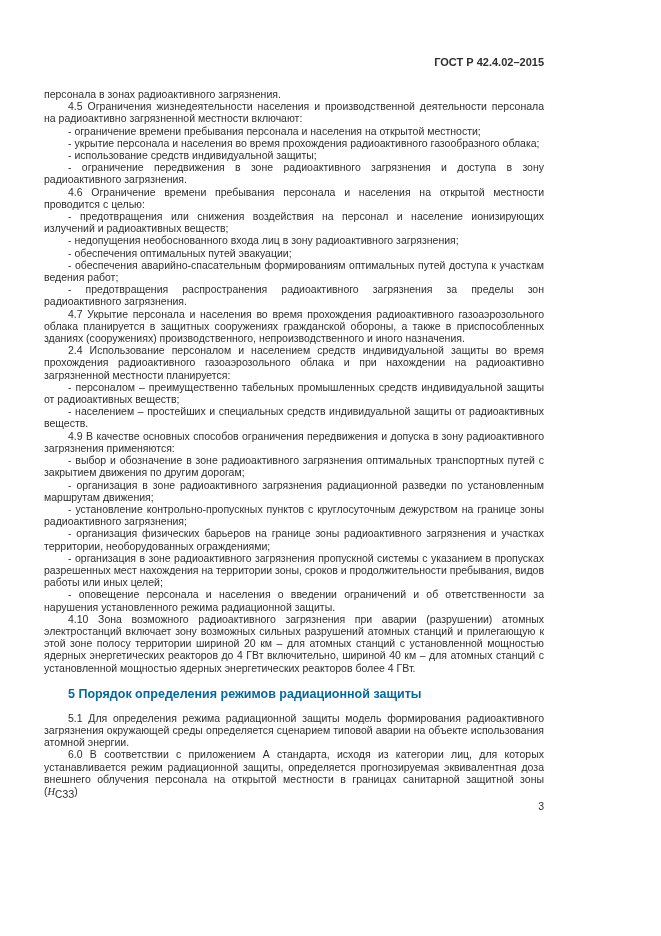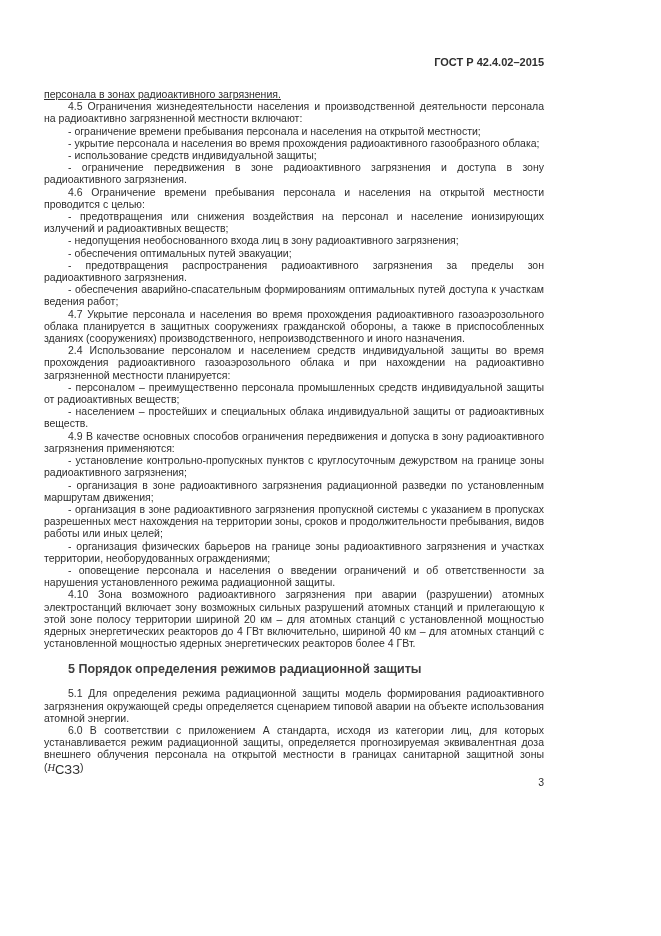--- a/index.html
+++ b/index.html
@@ -27,37 +27,36 @@
     line-height: 13px;
     margin: 0 0 19px 0;
   }
   .doc-body p {
     margin: 0;
     text-align: justify;
     text-indent: 24px;
   }
   .doc-body p.cont {
     text-indent: 0;
-    text-decoration: underline;
   }
   .doc-body h2.heading {
     font-size: 12.5px;
     line-height: 15px;
     font-weight: bold;
     margin: 13px 0 10px 0;
     text-indent: 24px;
     text-align: left;
-    color: #404040;
+    color: #0369a1;
   }
   .doc-body i {
     font-family: "Liberation Serif", serif;
     font-style: italic;
   }
   .doc-body sub {
-    font-size: 13px;
+    font-size: 10px;
     line-height: 0;
   }
   .page-number {
     text-align: right;
     margin-top: 2px;
   }
 </style>
 </head>
 <body>
 
@@ -68,31 +67,32 @@
       <p class="cont">персонала в зонах радиоактивного загрязнения.</p>
       <p class="para">4.5 Ограничения жизнедеятельности населения и производственной деятельности персонала на радиоактивно загрязненной местности включают:</p>
       <p class="para">- ограничение времени пребывания персонала и населения на открытой местности;</p>
       <p class="para">- укрытие персонала и населения во время прохождения радиоактивного газообразного облака;</p>
       <p class="para">- использование средств индивидуальной защиты;</p>
       <p class="para">- ограничение передвижения в зоне радиоактивного загрязнения и доступа в зону радиоактивного загрязнения.</p>
       <p class="para">4.6 Ограничение времени пребывания персонала и населения на открытой местности проводится с целью:</p>
       <p class="para">- предотвращения или снижения воздействия на персонал и население ионизирующих излучений и радиоактивных веществ;</p>
       <p class="para">- недопущения необоснованного входа лиц в зону радиоактивного загрязнения;</p>
       <p class="para">- обеспечения оптимальных путей эвакуации;</p>
+      <p class="para">- обеспечения аварийно-спасательным формированиям оптимальных путей доступа к участкам ведения работ;</p>
       <p class="para">- предотвращения распространения радиоактивного загрязнения за пределы зон радиоактивного загрязнения.</p>
-      <p class="para">- обеспечения аварийно-спасательным формированиям оптимальных путей доступа к участкам ведения работ;</p>
       <p class="para">4.7 Укрытие персонала и населения во время прохождения радиоактивного газоаэрозольного облака планируется в защитных сооружениях гражданской обороны, а также в приспособленных зданиях (сооружениях) производственного, непроизводственного и иного назначения.</p>
       <p class="para">2.4 Использование персоналом и населением средств индивидуальной защиты во время прохождения радиоактивного газоаэрозольного облака и при нахождении на радиоактивно загрязненной местности планируется:</p>
-      <p class="para">- персоналом – преимущественно персонала промышленных средств индивидуальной защиты от радиоактивных веществ;</p>
-      <p class="para">- населением – простейших и специальных облака индивидуальной защиты от радиоактивных веществ.</p>
+      <p class="para">- персоналом – преимущественно табельных промышленных средств индивидуальной защиты от радиоактивных веществ;</p>
+      <p class="para">- населением – простейших и специальных средств индивидуальной защиты от радиоактивных веществ.</p>
       <p class="para">4.9 В качестве основных способов ограничения передвижения и допуска в зону радиоактивного загрязнения применяются:</p>
+      <p class="para">- выбор и обозначение в зоне радиоактивного загрязнения оптимальных транспортных путей с закрытием движения по другим дорогам;</p>
+      <p class="para">- организация в зоне радиоактивного загрязнения радиационной разведки по установленным маршрутам движения;</p>
       <p class="para">- установление контрольно-пропускных пунктов с круглосуточным дежурством на границе зоны радиоактивного загрязнения;</p>
-      <p class="para">- организация в зоне радиоактивного загрязнения радиационной разведки по установленным маршрутам движения;</p>
+      <p class="para">- организация физических барьеров на границе зоны радиоактивного загрязнения и участках территории, необорудованных ограждениями;</p>
       <p class="para">- организация в зоне радиоактивного загрязнения пропускной системы с указанием в пропусках разрешенных мест нахождения на территории зоны, сроков и продолжительности пребывания, видов работы или иных целей;</p>
-      <p class="para">- организация физических барьеров на границе зоны радиоактивного загрязнения и участках территории, необорудованных ограждениями;</p>
       <p class="para">- оповещение персонала и населения о введении ограничений и об ответственности за нарушения установленного режима радиационной защиты.</p>
       <p class="para">4.10 Зона возможного радиоактивного загрязнения при аварии (разрушении) атомных электростанций включает зону возможных сильных разрушений атомных станций и прилегающую к этой зоне полосу территории шириной 20 км – для атомных станций с установленной мощностью ядерных энергетических реакторов до 4 ГВт включительно, шириной 40 км – для атомных станций с установленной мощностью ядерных энергетических реакторов более 4 ГВт.</p>
       <h2 class="heading">5 Порядок определения режимов радиационной защиты</h2>
       <p class="para">5.1 Для определения режима радиационной защиты модель формирования радиоактивного загрязнения окружающей среды определяется сценарием типовой аварии на объекте использования атомной энергии.</p>
       <p class="para"><span>6.0 В соответствии с приложением А стандарта, исходя из категории лиц, для которых устанавливается режим радиационной защиты, определяется прогнозируемая эквивалентная доза внешнего облучения персонала на открытой местности в границах санитарной защитной зоны (</span><i>H</i><sub>СЗЗ</sub><span>)</span></p>
     </div>
 
   <div class="page-number">3</div>
 </div>
 

